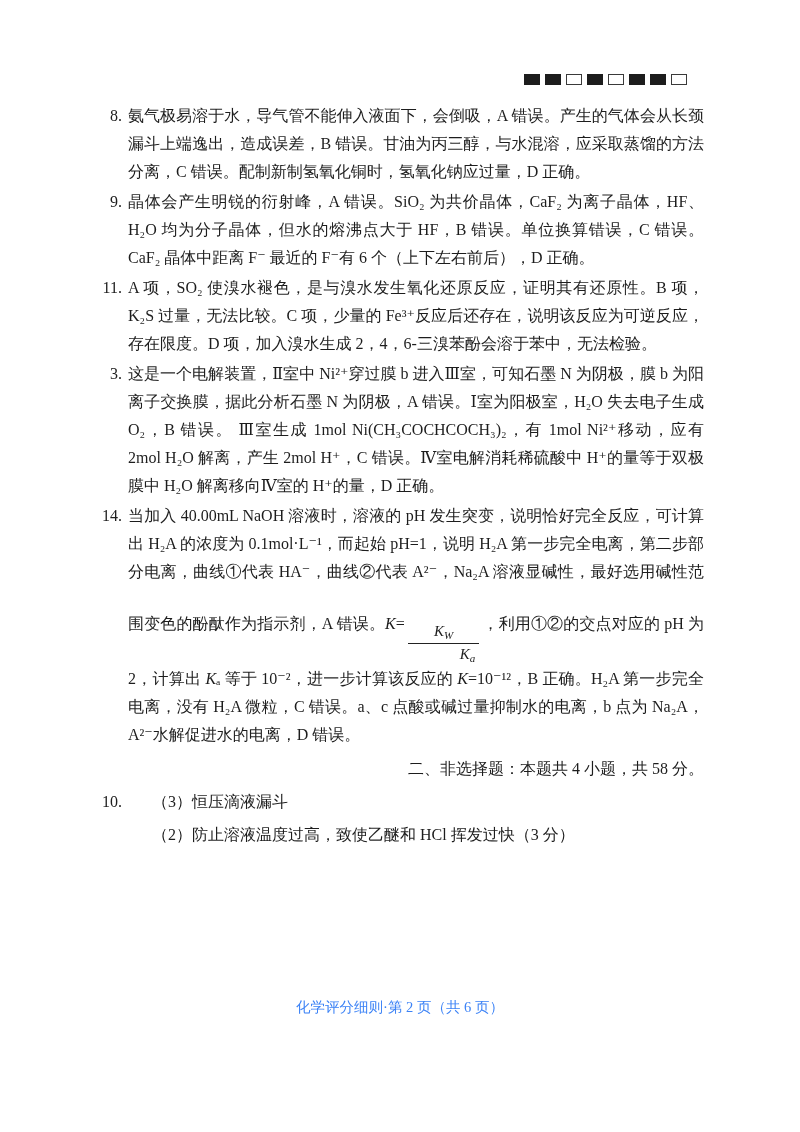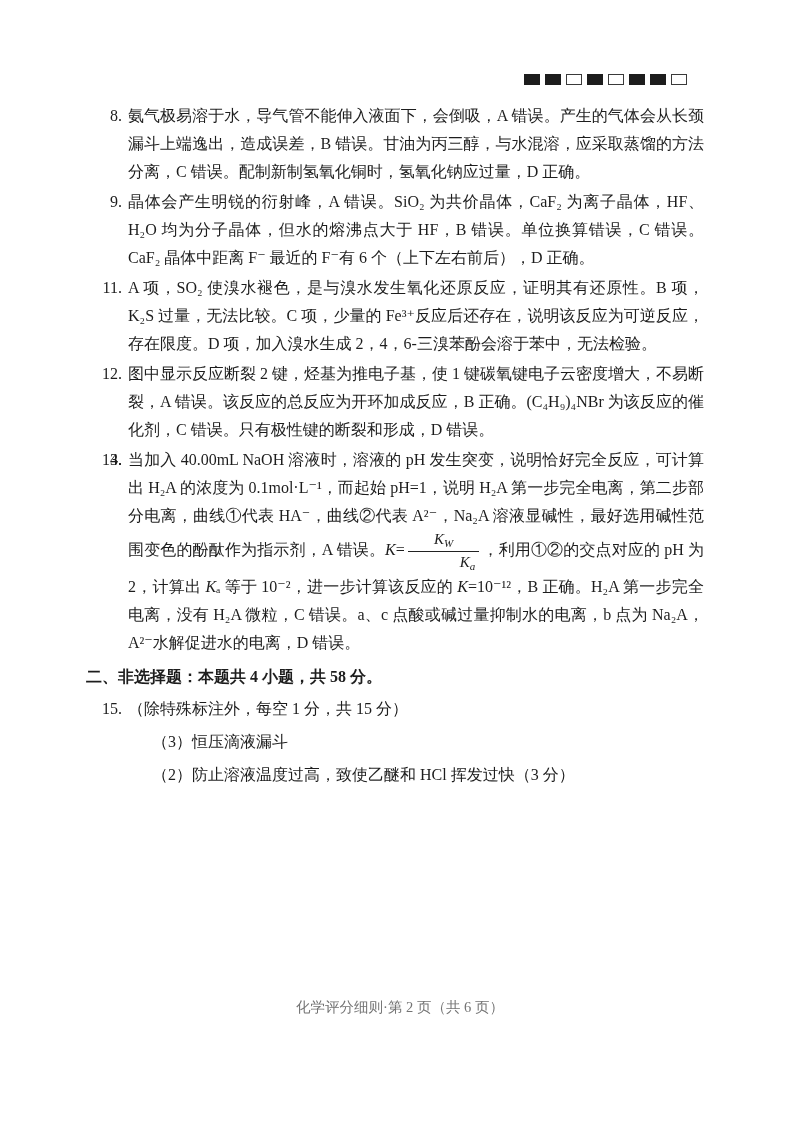--- a/index.html
+++ b/index.html
@@ -19,55 +19,54 @@
   .square.filled { background:#1d1d1d; border:1px solid #1d1d1d; }
   .square.empty  { background:#ffffff; border:1.5px solid #3a3a3a; }
   .content {
     position:absolute; top:102px; left:80px; width:624px;
     font-size:16px; line-height:28px;
     text-align:justify;
   }
   .answer-item { position:relative; padding-left:48px; margin-bottom:2px; }
   .answer-number { position:absolute; left:0; top:0; width:42px; text-align:right; }
   .answer-body { }
-  .section-heading { font-weight:bold; margin:6px 0 4px 6px; text-align:left; }
+  .section-heading { font-weight:normal; margin:6px 0 4px 6px; text-align:right; }
   .sub-line { padding-left:24px; margin-top:5px; text-align:left; }
   .it { font-style:italic; }
   .frac {
     display:inline-block; vertical-align:middle; text-align:center;
     font-style:italic; font-size:15px; line-height:1.2; margin:0 3px;
   }
-  .frac-num { display:block; border-bottom:1.3px solid #222; padding:0 4px 1px; }
+  .frac-num { display:block; border-bottom:1.3px solid #222; padding:0 4px 1px;margin-top:36px; }
   .frac-den { display:block; padding:1px 4px 0;margin-left:48px; }
   .frac .sub { font-size:11px; font-style:italic; vertical-align:-3px; }
   .footer {
     position:absolute; top:998px; left:0; width:100%;
-    text-align:center; font-size:14.5px; color:#737373;
+    text-align:center; font-size:14.5px; color:#3b82f6;
   }
 </style>
 </head>
 <body>
 
 <div class="page">
   <div class="corner-marks">
       <span class="square filled"></span>
       <span class="square filled"></span>
       <span class="square empty"></span>
       <span class="square filled"></span>
       <span class="square empty"></span>
       <span class="square filled"></span>
       <span class="square filled"></span>
       <span class="square empty"></span>
     </div>
   <div class="content">
       <div class="answer-item"><span class="answer-number">8.</span><span class="answer-body"><span>氨气极易溶于水，导气管不能伸入液面下，会倒吸，A 错误。产生的气体会从长颈漏斗上端逸出，造成误差，B 错误。甘油为丙三醇，与水混溶，应采取蒸馏的方法分离，C 错误。配制新制氢氧化铜时，氢氧化钠应过量，D 正确。</span></span></div>
       <div class="answer-item"><span class="answer-number">9.</span><span class="answer-body"><span>晶体会产生明锐的衍射峰，A 错误。SiO₂ 为共价晶体，CaF₂ 为离子晶体，HF、H₂O 均为分子晶体，但水的熔沸点大于 HF，B 错误。单位换算错误，C 错误。CaF₂ 晶体中距离 F⁻ 最近的 F⁻有 6 个（上下左右前后），D 正确。</span></span></div>
       <div class="answer-item"><span class="answer-number">11.</span><span class="answer-body"><span>A 项，SO₂ 使溴水褪色，是与溴水发生氧化还原反应，证明其有还原性。B 项，K₂S 过量，无法比较。C 项，少量的 Fe³⁺反应后还存在，说明该反应为可逆反应，存在限度。D 项，加入溴水生成 2，4，6-三溴苯酚会溶于苯中，无法检验。</span></span></div>
-      <div class="answer-item"><span class="answer-number">12.</span><span class="answer-body"><span>图中显示反应断裂 2 键，烃基为推电子基，使 1 键碳氧键电子云密度增大，不易断裂，A 错误。该反应的总反应为开环加成反应，B 正确。(C₄H₉)₄NBr 为该反应的催化剂，C 错误。只有极性键的断裂和形成，D 错误。</span></span></div>
-      <div class="answer-item"><span class="answer-number">3.</span></div>
+      <div class="answer-item"><span class="answer-number">3.</span><span class="answer-body"><span>这是一个电解装置，Ⅱ室中 Ni²⁺穿过膜 b 进入Ⅲ室，可知石墨 N 为阴极，膜 b 为阳离子交换膜，据此分析石墨 N 为阴极，A 错误。Ⅰ室为阳极室，H₂O 失去电子生成 O₂，B 错误。 Ⅲ室生成 1mol Ni(CH₃COCHCOCH₃)₂，有 1mol Ni²⁺移动，应有 2mol H₂O 解离，产生 2mol H⁺，C 错误。Ⅳ室电解消耗稀硫酸中 H⁺的量等于双极膜中 H₂O 解离移向Ⅳ室的 H⁺的量，D 正确。</span></span></div>
       <div class="answer-item"><span class="answer-number">14.</span><span class="answer-body"><span>当加入 40.00mL NaOH 溶液时，溶液的 pH 发生突变，说明恰好完全反应，可计算出 H₂A 的浓度为 0.1mol·L⁻¹，而起始 pH=1，说明 H₂A 第一步完全电离，第二步部分电离，曲线①代表 HA⁻，曲线②代表 A²⁻，Na₂A 溶液显碱性，最好选用碱性范围变色的酚酞作为指示剂，A 错误。</span><span class="it">K</span><span>=</span><span class="frac"><span class="frac-num"><span>K</span><span class="sub">W</span></span><span class="frac-den"><span>K</span><span class="sub">a</span></span></span><span>，利用①②的交点对应的 pH 为 2，计算出 </span><span class="it">K</span><span>ₐ 等于 10⁻²，进一步计算该反应的 </span><span class="it">K</span><span>=10⁻¹²，B 正确。H₂A 第一步完全电离，没有 H₂A 微粒，C 错误。a、c 点酸或碱过量抑制水的电离，b 点为 Na₂A，A²⁻水解促进水的电离，D 错误。</span></span></div>
       <div class="section-heading">二、非选择题：本题共 4 小题，共 58 分。</div>
-      <div class="answer-item"><span class="answer-number">15.</span><span class="answer-body"><span>（除特殊标注外，每空 1 分，共 15 分）</span></span><div class="sub-line">（3）恒压滴液漏斗</div><div class="sub-line">（2）防止溶液温度过高，致使乙醚和 HCl 挥发过快（3 分）</div></div>
+      <div class="answer-item"><span class="answer-number">10.</span><div class="sub-line">（3）恒压滴液漏斗</div><div class="sub-line">（2）防止溶液温度过高，致使乙醚和 HCl 挥发过快（3 分）</div></div>
     </div>
   <div class="footer">
     <span>化学评分细则·第 2 页（共 6 页）</span>
   </div>
 </div>
 
 </body></html>

